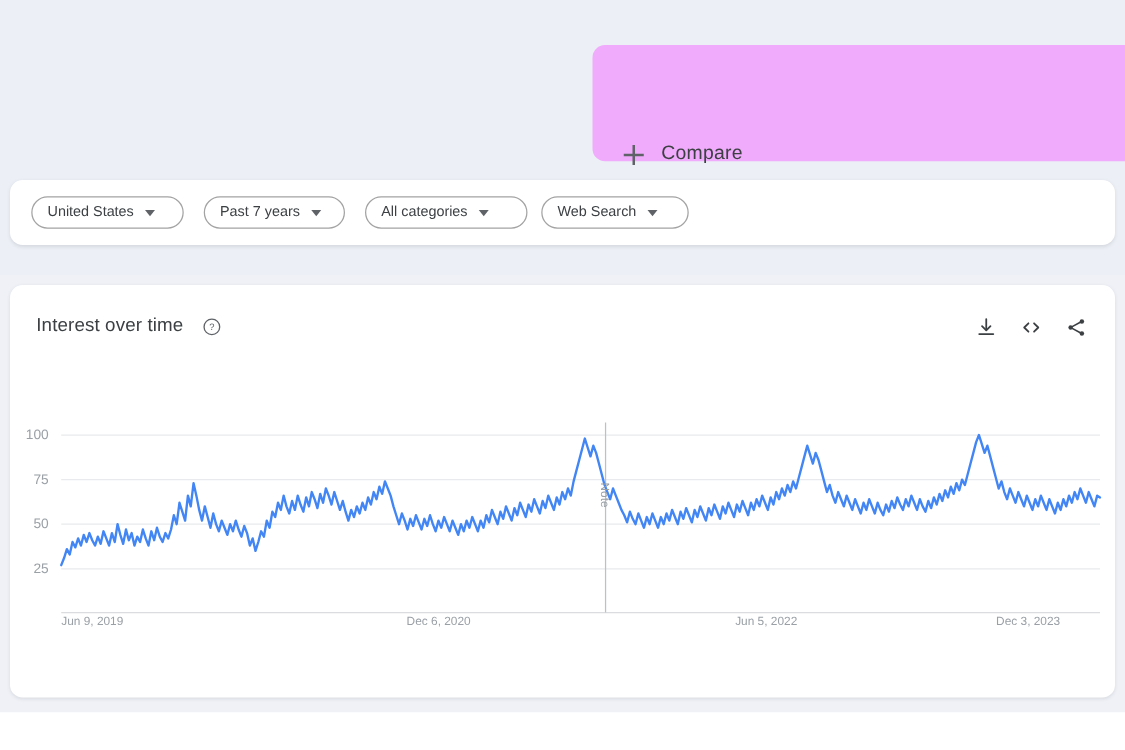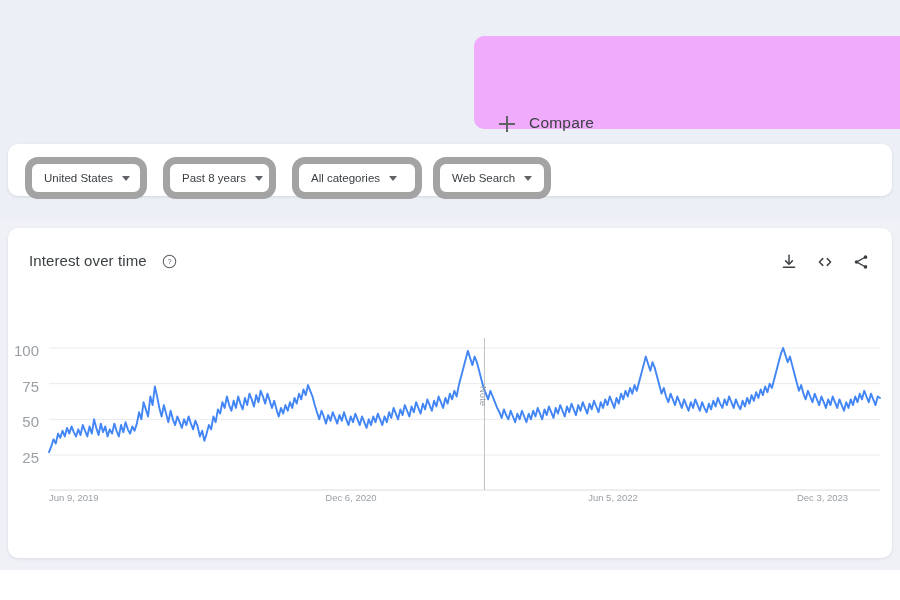--- a/index.html
+++ b/index.html
@@ -133,22 +133,22 @@
     left: 8px; top: 144px;
     width: 884px;
     height: 52px;
     background: #ffffff;
     border-radius: 10px;
     box-shadow: 0 1px 3px rgba(60,64,67,0.12);
   }
   .pill {
     position: absolute;
     top: 13px;
-    height: 42px;
-    border: 7px solid #a3a3a3;
+    height: 26px;
+    border: 1px solid #a3a3a3;
     border-radius: 13px;
     background: #ffffff;
     display: flex;
     align-items: center;
     padding: 0 12px;
     box-sizing: border-box;
     cursor: pointer;
   }
   .pill span.lbl {
     font-size: 11.5px;
@@ -206,21 +206,21 @@
 
   
   .plot {
     position: absolute;
     left: 0; top: 0;
     width: 884px; height: 330px;
     pointer-events: none;
   }
   .ylabel {
     position: absolute;
-    font-size: 15px;
+    font-size: 11px;
     color: #9aa0a6;
     text-align: right;
     width: 26px;
   }
   .xlabel {
     position: absolute;
     font-size: 9.5px;
     color: #9aa0a6;
     white-space: nowrap;
   }
@@ -247,21 +247,21 @@
     <div class="compare-plus"></div>
     <div class="compare-label">Compare</div>
   </div>
 
   <div class="filter-bar">
     <div class="pill" id="pill0">
       <span class="lbl">United States</span>
       <span class="caret"></span>
     </div>
     <div class="pill" id="pill1">
-      <span class="lbl">Past 8 years</span>
+      <span class="lbl">Past 7 years</span>
       <span class="caret"></span>
     </div>
     <div class="pill" id="pill3">
       <span class="lbl">Web Search</span>
       <span class="caret"></span>
     </div>
     <div class="pill" id="pill2">
       <span class="lbl">All categories</span>
       <span class="caret"></span>
     </div>

